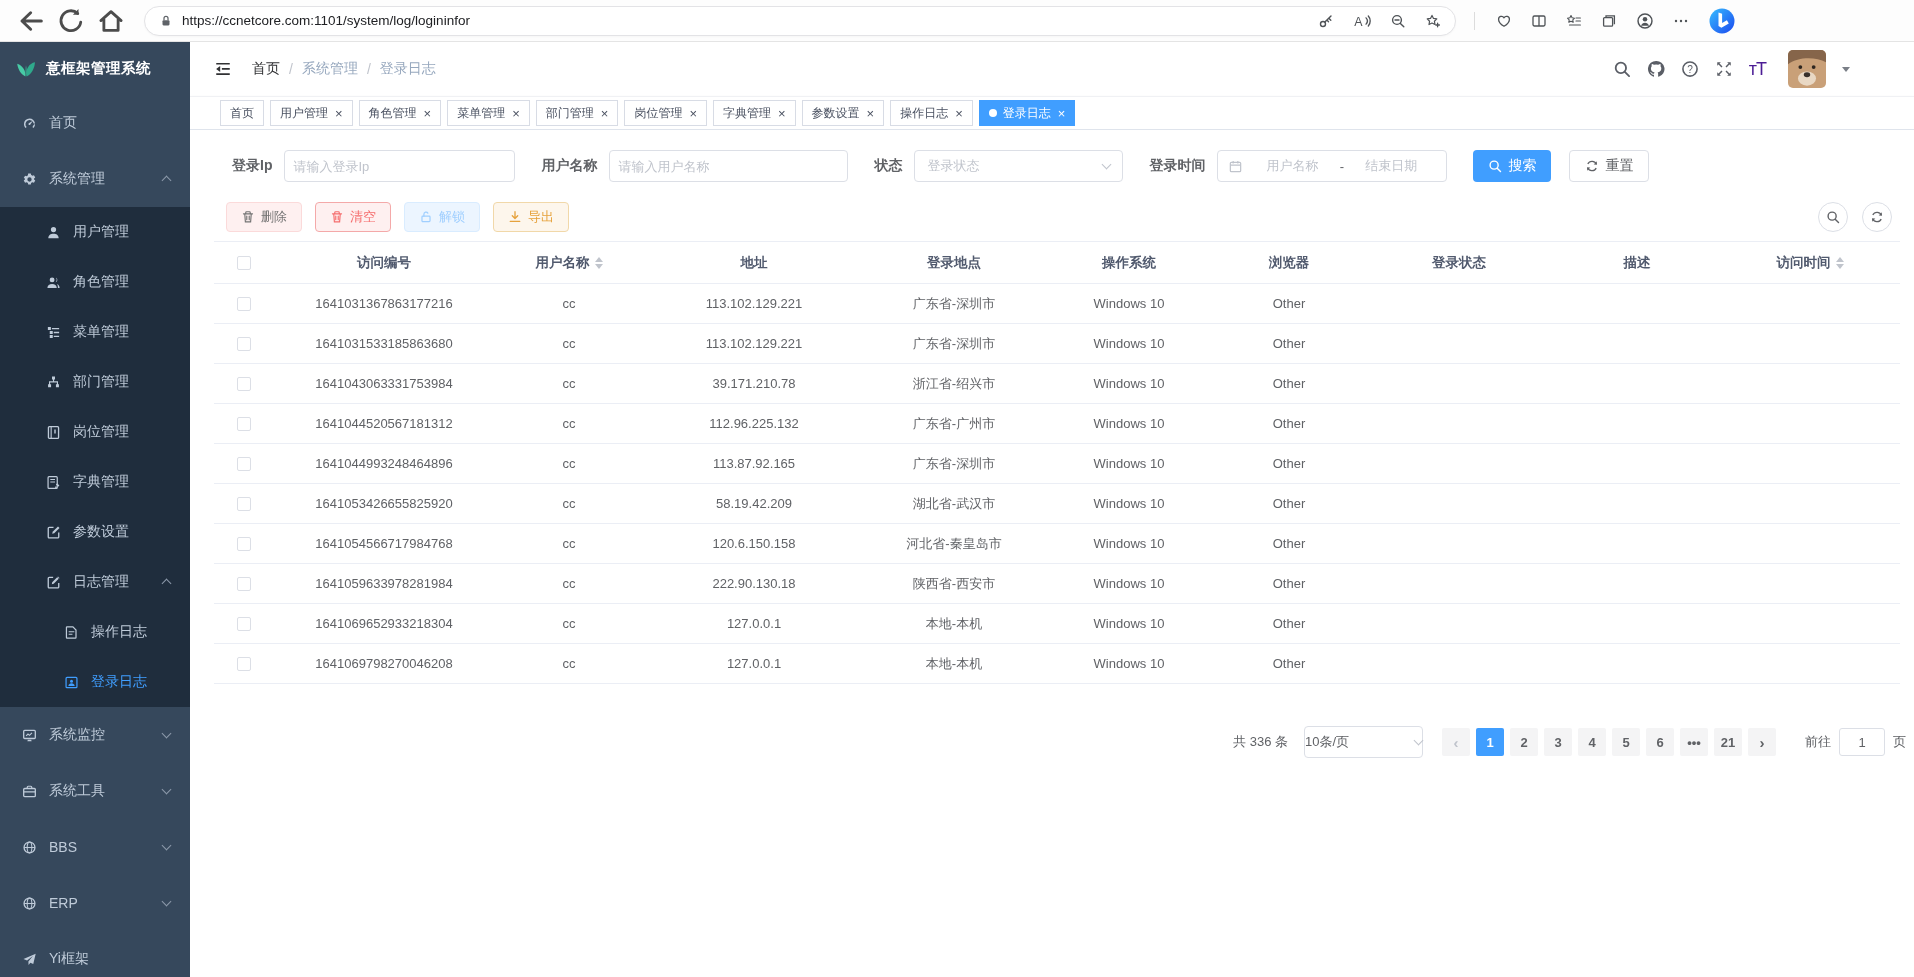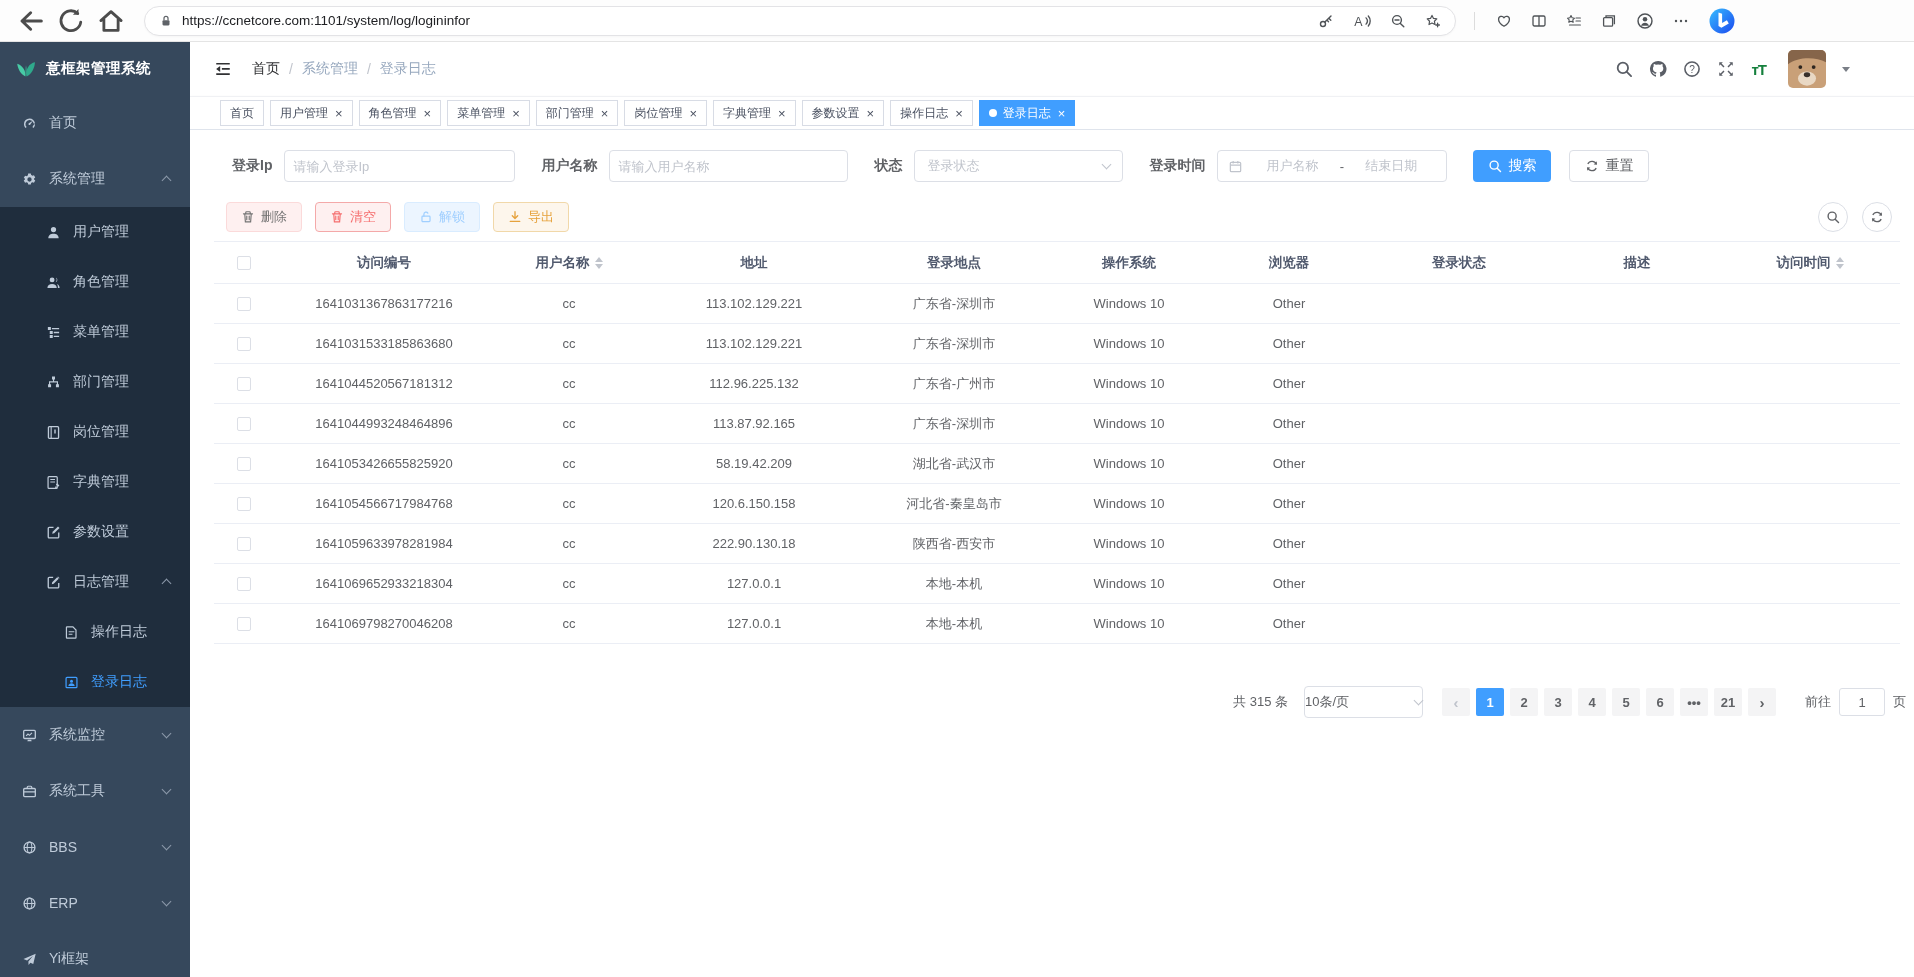--- a/index.html
+++ b/index.html
@@ -55,21 +55,21 @@
   .topbar{height:54px;flex:none;display:flex;align-items:center;justify-content:space-between;
     padding:0 64px 0 24px}
   .topbar-left{display:flex;align-items:center;gap:20px}
   .fold{color:#303133;cursor:pointer}
   .breadcrumb{display:flex;align-items:center;gap:9px;font-size:14px}
   .crumb{color:#97a8be}
   .crumb.first{color:#303133}
   .crumb-sep{color:#c0c4cc}
   .topbar-right{display:flex;align-items:center;gap:16px;color:#5a5e66}
   .tb-ico{cursor:pointer;color:#5a5e66}
-  .fontsize-glyph{font-size:15px;font-weight:bold;color:#15803d;letter-spacing:-1px;cursor:pointer}
+  .fontsize-glyph{font-size:18px;font-weight:normal;color:#4c1d95;letter-spacing:-1px;cursor:pointer}
   .avatar{width:38px;height:38px;border-radius:5px;overflow:hidden;margin-left:6px;cursor:pointer}
   .avatar svg{width:38px;height:38px}
   .caret-down-sm{width:0;height:0;border:4.5px solid transparent;border-top:5.5px solid #7a7f87;
     margin-top:5px;cursor:pointer}
 
   
   .tabs-bar{height:34px;flex:none;display:flex;align-items:center;gap:6px;padding:0 16px 0 30px;
     border-top:1px solid #f0f1f4;border-bottom:1px solid #dfe4ec;background:#fff;
     box-shadow:0 1px 3px rgba(0,0,0,.05)}
   .tab{height:26px;display:inline-flex;align-items:center;padding:0 9px;border:1px solid #d8dce5;
@@ -716,20 +716,32 @@
                 <td>113.102.129.221</td>
                 <td>广东省-深圳市</td>
                 <td>Windows 10</td>
                 <td>Other</td>
                 <td></td>
                 <td></td>
                 <td></td>
               </tr>
               <tr>
                 <td><span class="cb"></span></td>
+                <td>1641043063331753984</td>
+                <td>cc</td>
+                <td>39.171.210.78</td>
+                <td>浙江省-绍兴市</td>
+                <td>Windows 10</td>
+                <td>Other</td>
+                <td></td>
+                <td></td>
+                <td></td>
+              </tr>
+              <tr>
+                <td><span class="cb"></span></td>
                 <td>1641044520567181312</td>
                 <td>cc</td>
                 <td>112.96.225.132</td>
                 <td>广东省-广州市</td>
                 <td>Windows 10</td>
                 <td>Other</td>
                 <td></td>
                 <td></td>
                 <td></td>
               </tr>
@@ -803,21 +815,21 @@
                 <td>Other</td>
                 <td></td>
                 <td></td>
                 <td></td>
               </tr>
             </tbody>
         </table>
       </div>
 
       <div class="pagination">
-        <span class="pg-total">共 315 条</span>
+        <span class="pg-total">共 336 条</span>
         <div class="pg-select">
           <span>10条/页</span>
           <span class="sel-caret"></span>
         </div>
         <div class="pager" id="pager">
             <span class="pg-btn prev">‹</span>
             <span class="pg-btn active">1</span>
             <span class="pg-btn">2</span>
             <span class="pg-btn">3</span>
             <span class="pg-btn">4</span>

